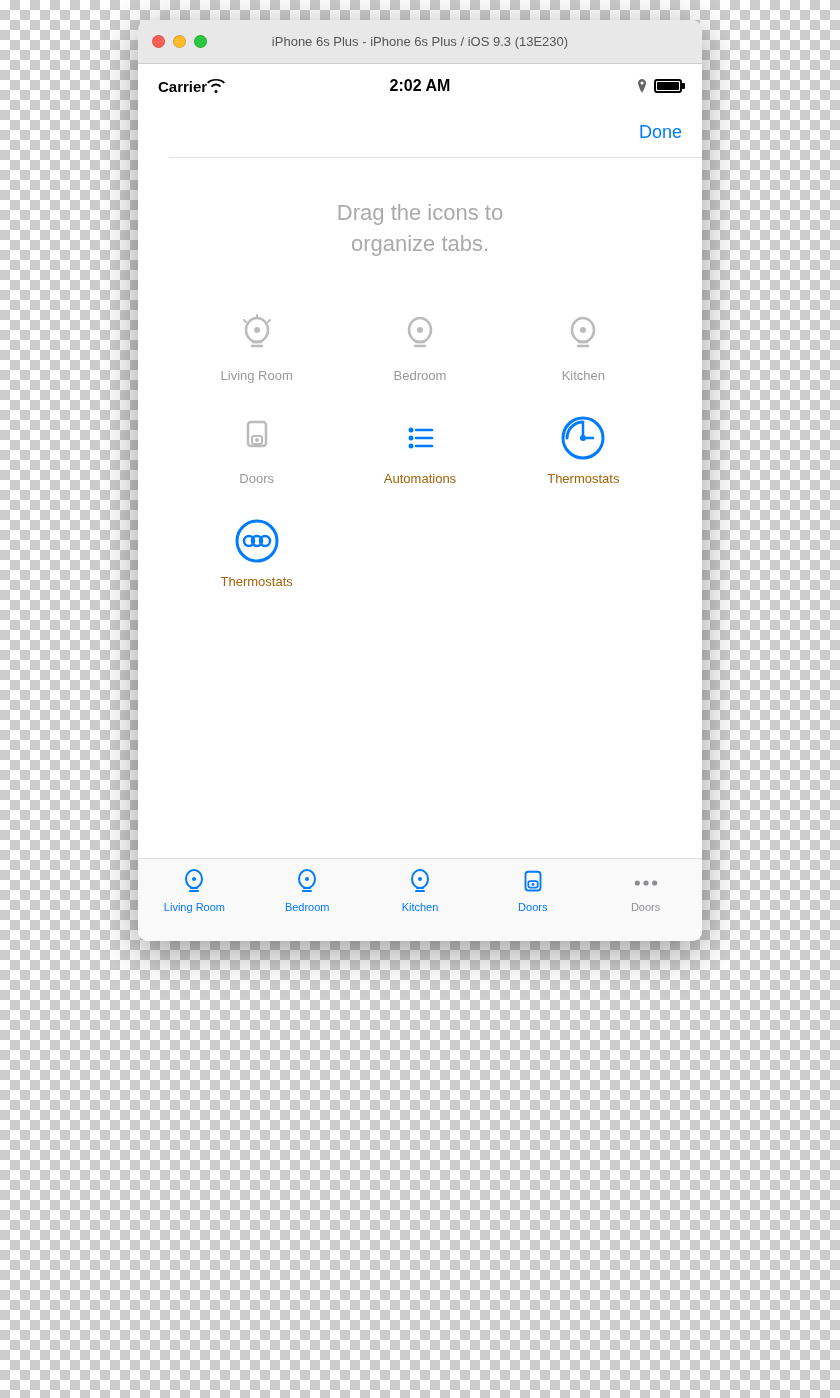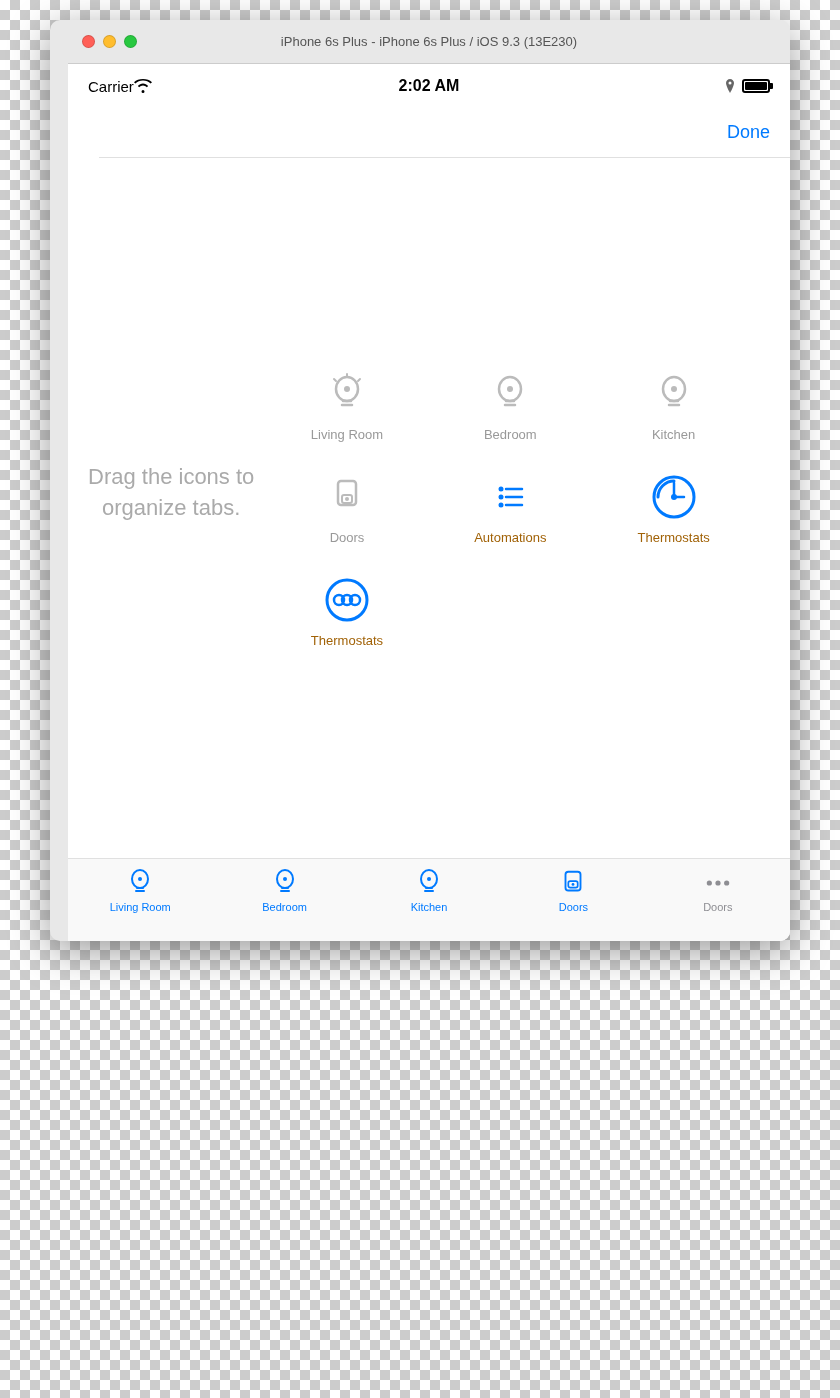--- a/index.html
+++ b/index.html
@@ -8,26 +8,25 @@
       background: repeating-conic-gradient(#ccc 0% 25%, #fff 0% 50%) 0 0 / 20px 20px;
       display: flex;
       justify-content: center;
       align-items: flex-start;
       min-height: 100vh;
       padding: 20px 0;
       font-family: -apple-system, "Helvetica Neue", sans-serif;
     }
 
     .mac-window {
-      width: 740px;
+      width: 564px;
       border-radius: 10px;
       box-shadow: 0 10px 40px rgba(0,0,0,0.4);
       overflow: hidden;
       background: #e8e8e8;
-      padding-left: 18px;
     }
 
     .mac-titlebar {
       background: #e8e8e8;
       height: 44px;
       display: flex;
       align-items: center;
       justify-content: center;
       position: relative;
       border-bottom: 1px solid #ccc;
@@ -68,21 +67,21 @@
       display: flex;
       align-items: center;
       justify-content: space-between;
       padding: 0 20px;
     }
 
     .status-left {
       display: flex;
       align-items: center;
       font-size: 15px;
-      font-weight: 400;
+      font-weight: 700;
       justify-content: space-between;
     }
 
     .wifi-icon {
       font-size: 13px;
     }
 
     .status-center {
       font-size: 16px;
       font-weight: 600;
@@ -146,23 +145,22 @@
       background: none;
       border: none;
     }
 
     
     .main-content {
       background: #fff;
       min-height: 700px;
       padding: 40px 20px 20px;
       display: flex;
-      flex-direction: row;
-      align-items: center;
-      gap: 16px;
+      flex-direction: column;
+      align-items: center;
     }
 
     .drag-instruction {
       color: #aaa;
       font-size: 22px;
       text-align: center;
       line-height: 1.4;
       margin-bottom: 50px;
       font-weight: 400;
     }

